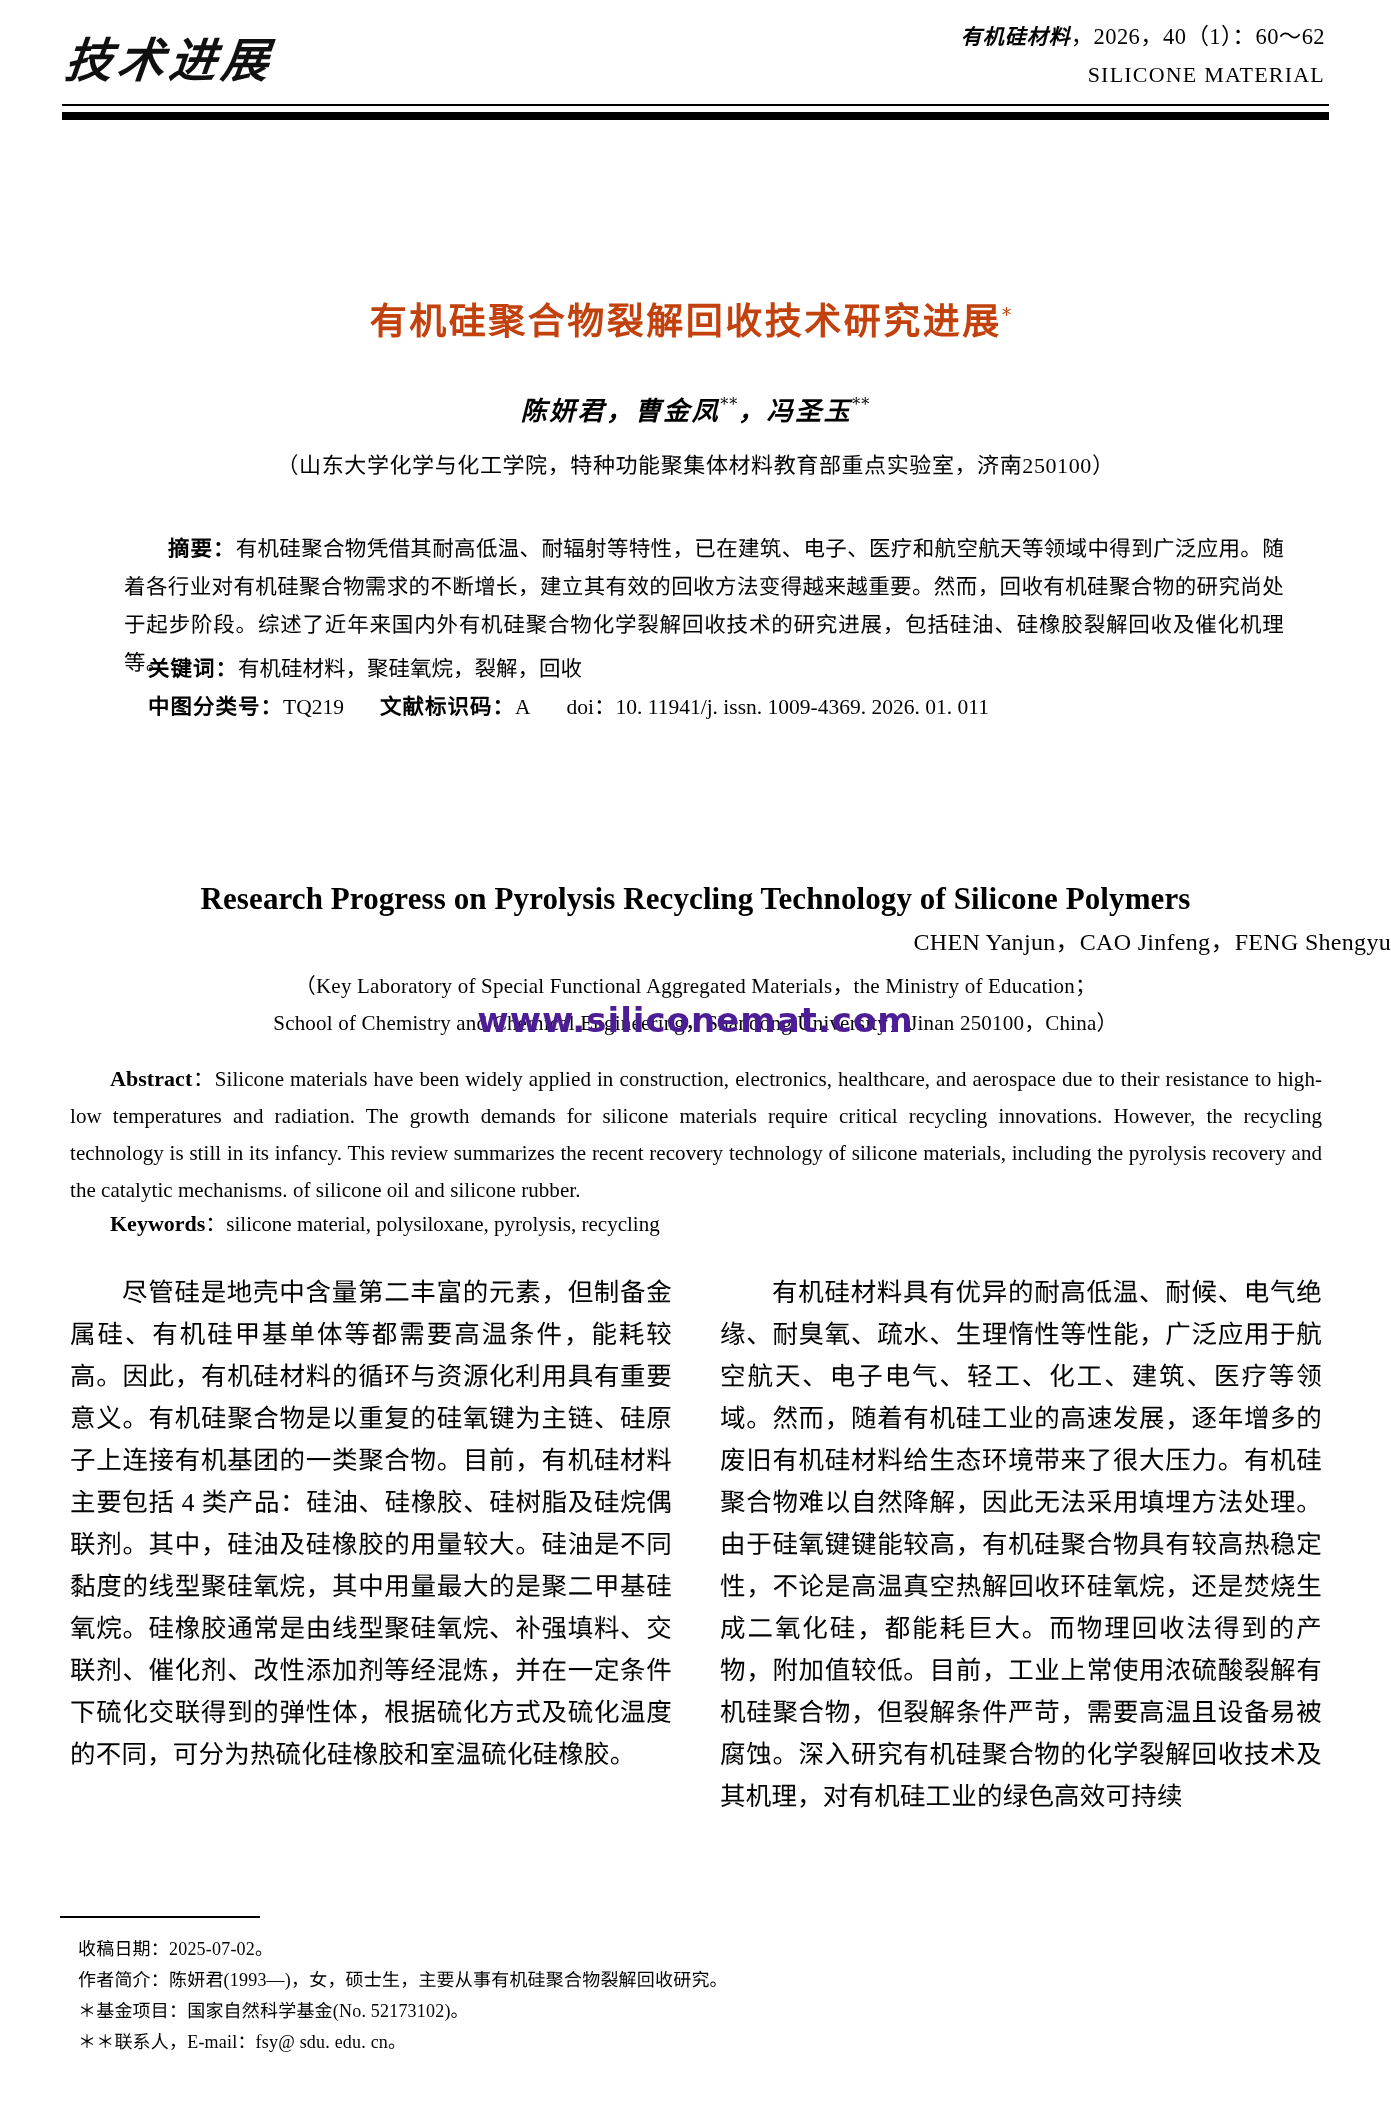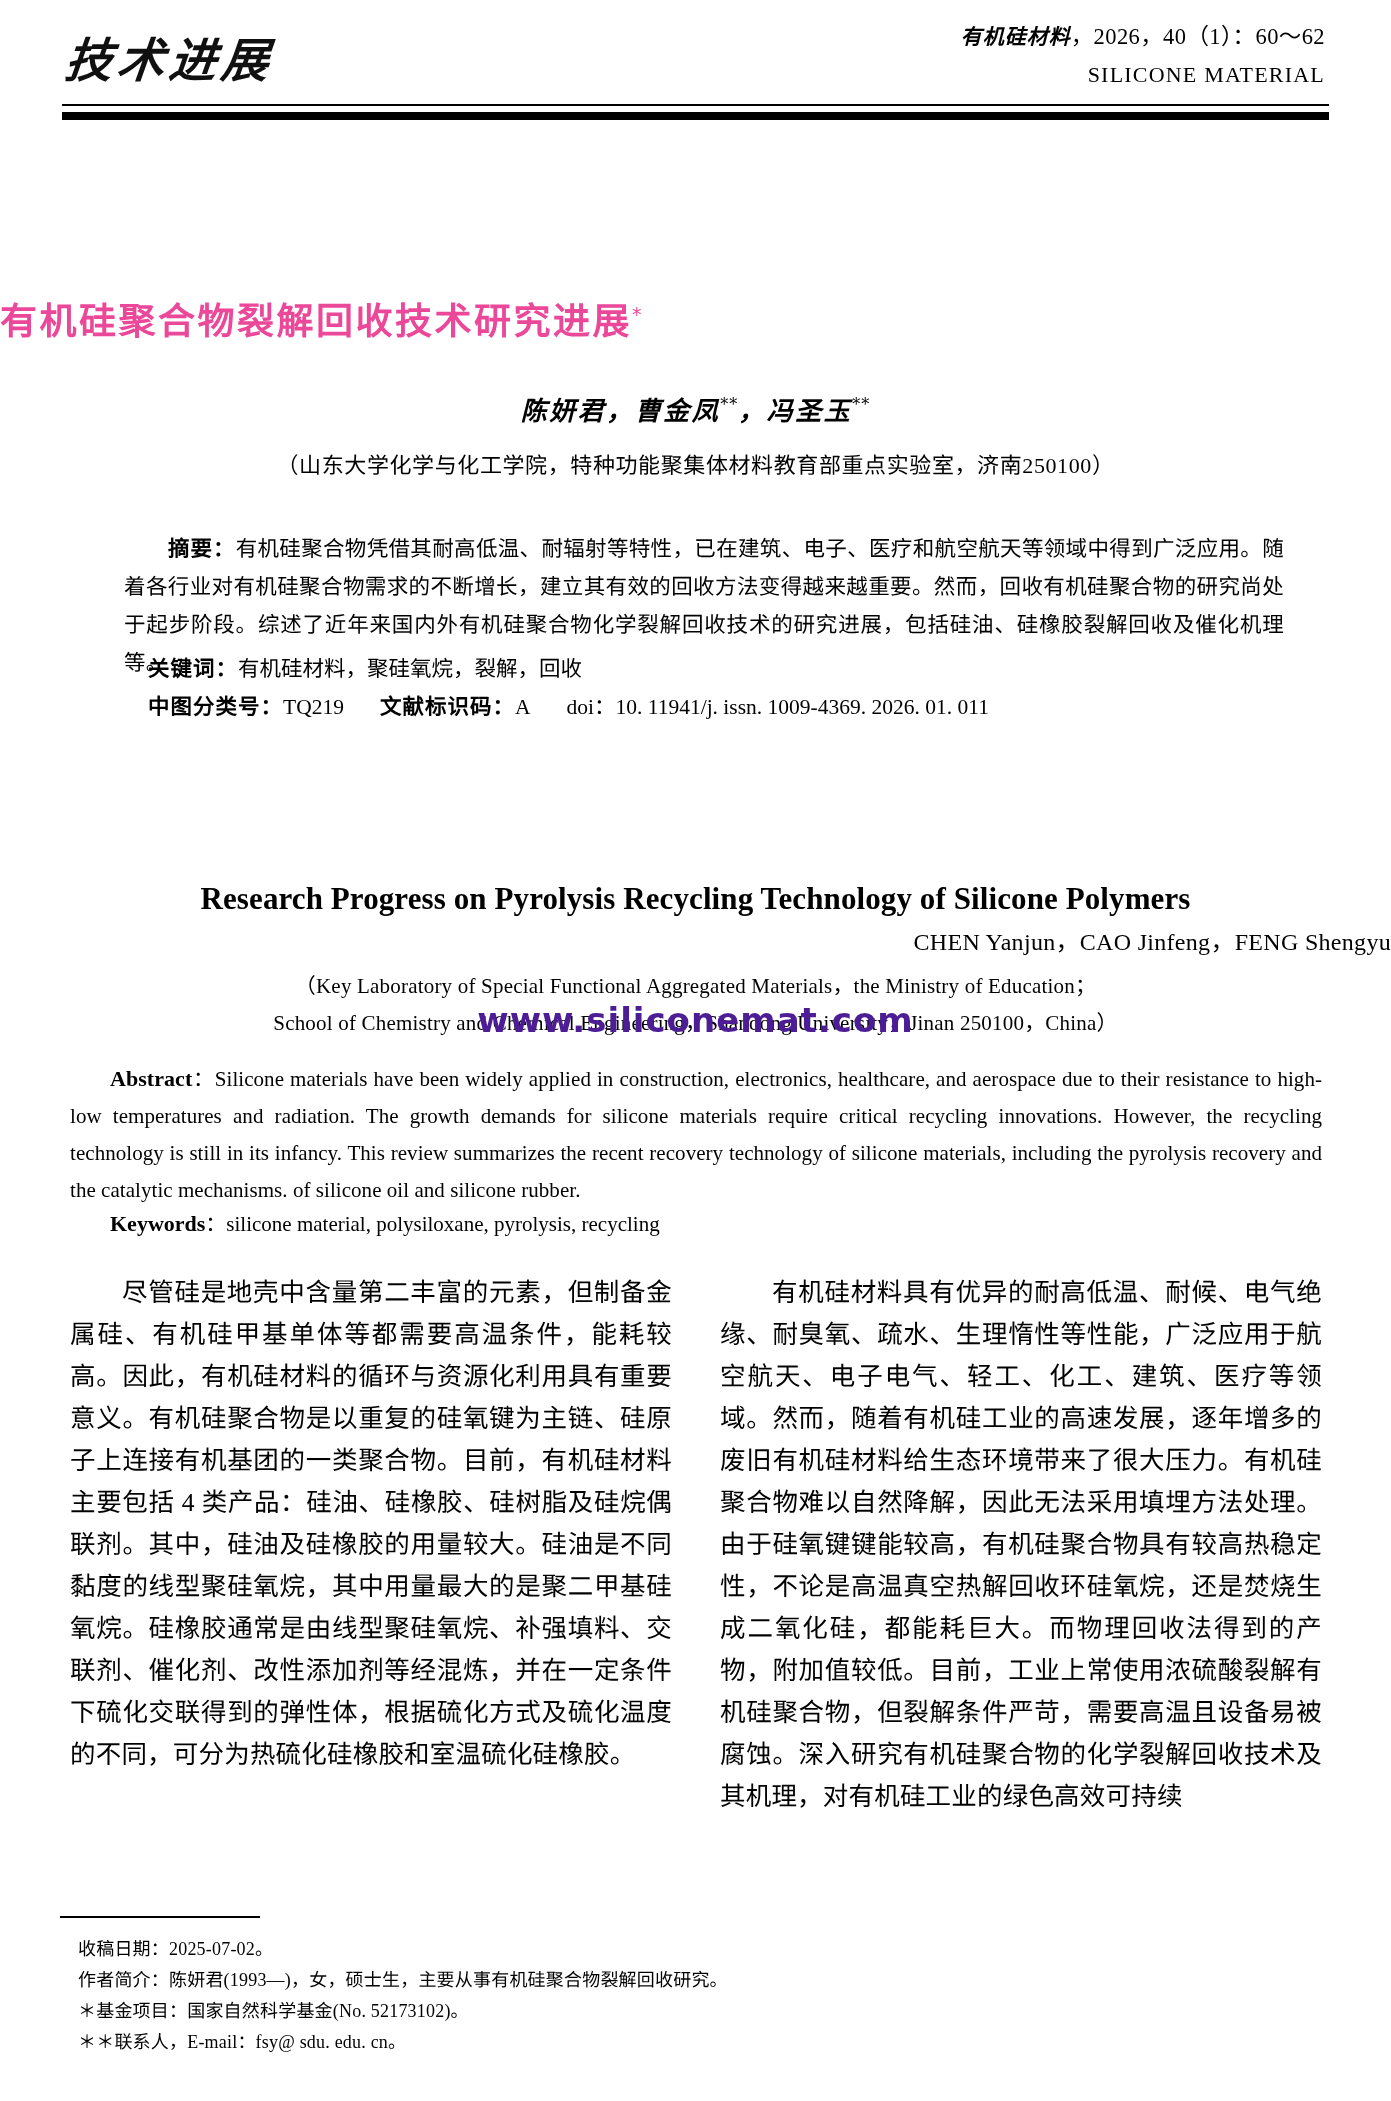--- a/index.html
+++ b/index.html
@@ -85,25 +85,26 @@
     top: 112px;
     height: 8px;
     background: #000;
   }
 
   
   .title-cn {
     position: absolute;
     left: 0; right: 10px;
     top: 266px;
+    text-align: center;
     font-family: "DejaVu Sans", sans-serif;
     font-size: 37px;
     font-weight: 700;
     letter-spacing: 2.5px;
-    color: #ec4899;
+    color: #c2410c;
   }
   .title-cn sup {
     font-size: 19px;
     font-weight: 400;
     vertical-align: super;
     letter-spacing: 0;
   }
   .authors-cn {
     position: absolute;
     left: 0; right: 0;

